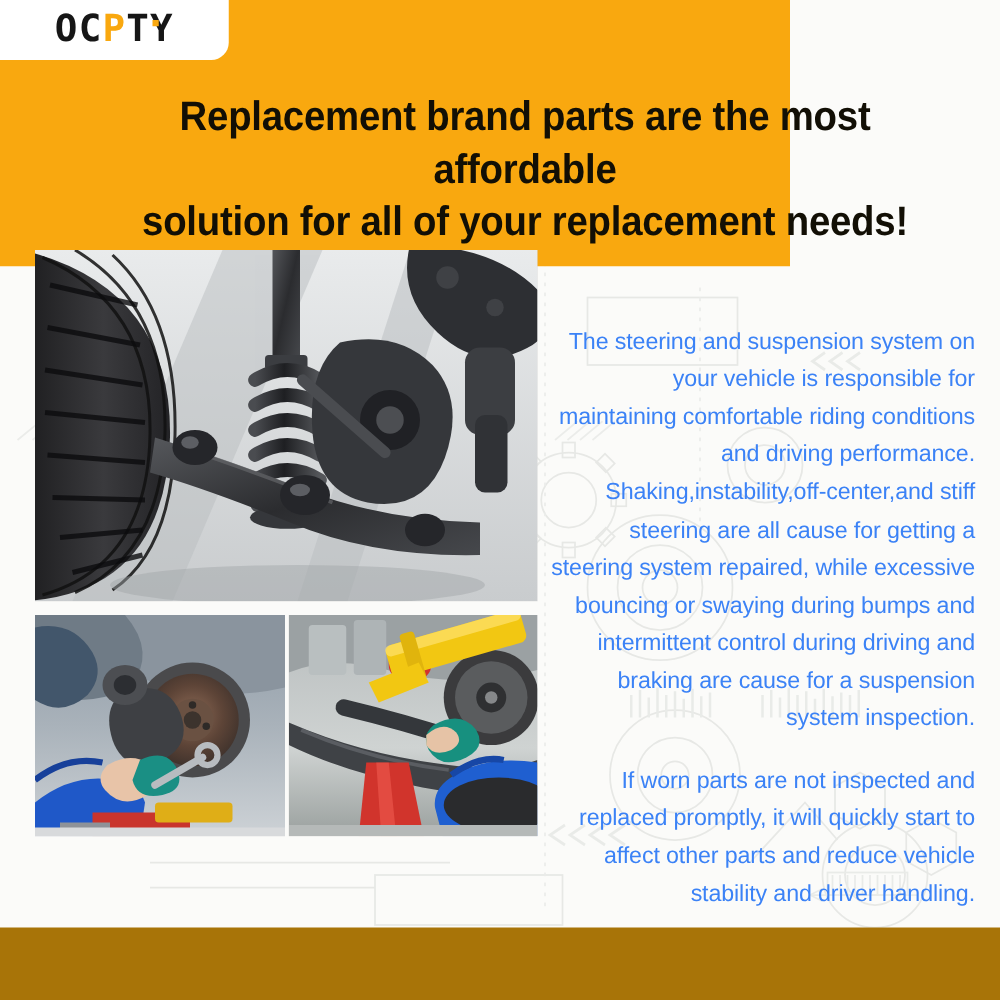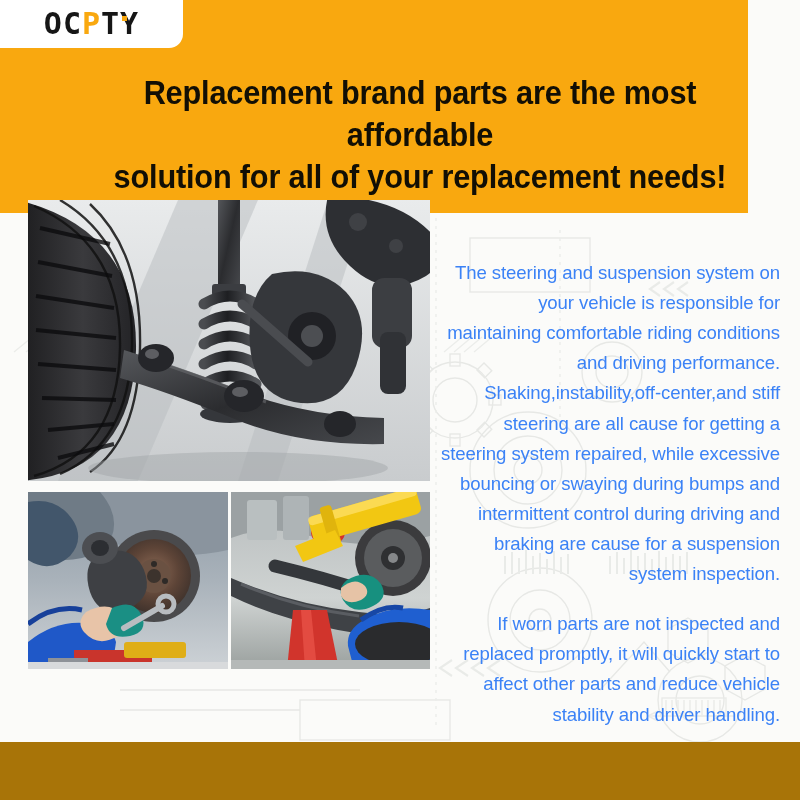--- a/index.html
+++ b/index.html
@@ -26,21 +26,21 @@
     inset: 0;
     pointer-events: none;
     opacity: 0.55;
   }
 
   
   .header-band {
     position: absolute;
     left: 0;
     top: 0;
-    width: 748px;
+    width: 632px;
     height: 213px;
     background: #f9a80f;
   }
 
   .logo-badge {
     position: absolute;
     left: -14px;
     top: -14px;
     width: 197px;
     height: 62px;

